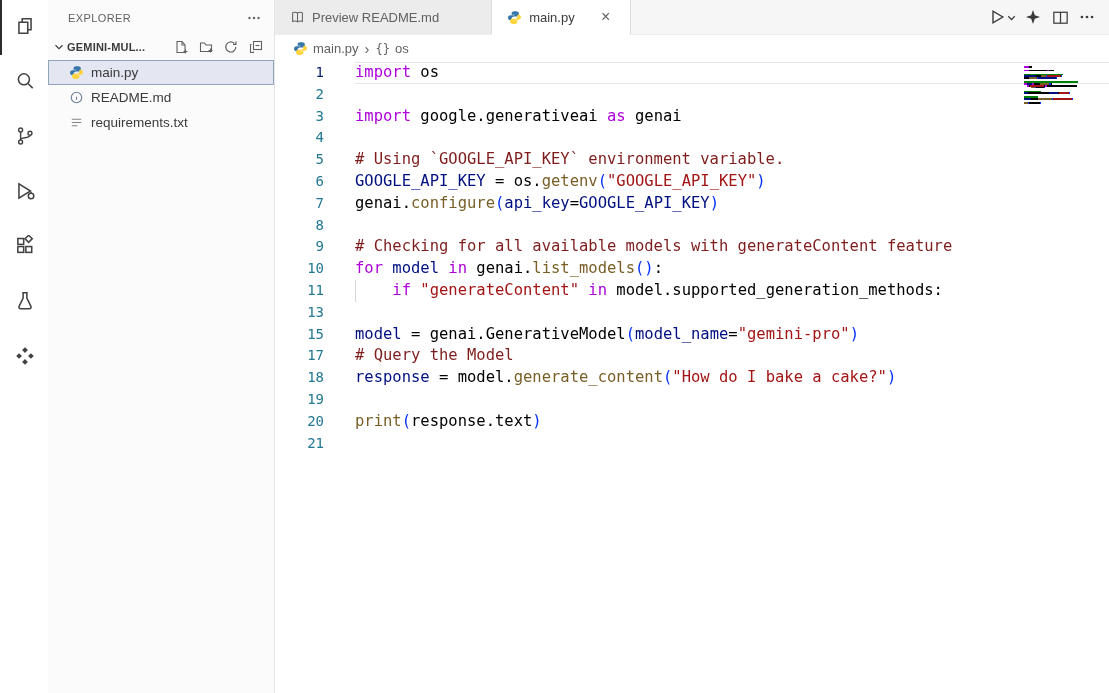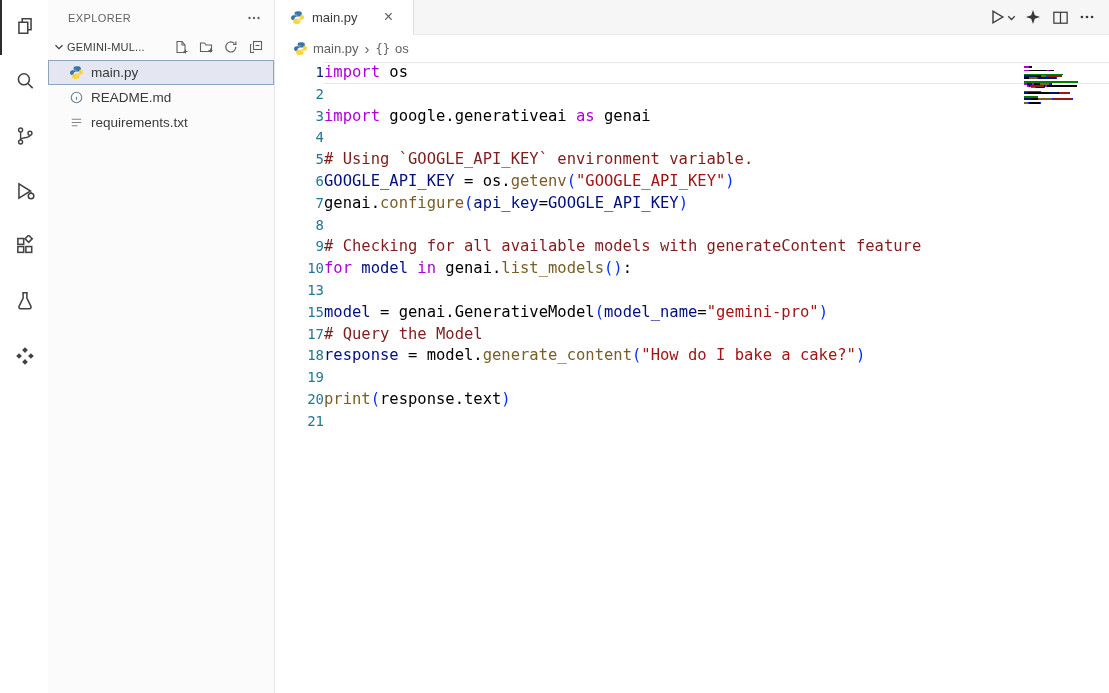--- a/index.html
+++ b/index.html
@@ -10,21 +10,21 @@
 .activitybar{width:48px;flex:none;background:#ffffff;display:flex;flex-direction:column}
 .ab-item{height:55px;display:flex;align-items:center;justify-content:center;border-left:2px solid transparent;cursor:pointer}
 .ab-item.active{border-left-color:#2c2c2c}
 
 .sidebar{width:227px;flex:none;background:#fbfbfb;border-right:1px solid #e5e5e5;display:flex;flex-direction:column}
 .sb-header{height:35px;flex:none;display:flex;align-items:center;padding:0 12px 0 20px}
 .sb-title{font-size:11px;letter-spacing:.4px;color:#616161}
 .sb-more{margin-left:auto;cursor:pointer;display:flex;align-items:center}
 .sec-header{height:24px;flex:none;display:flex;align-items:center;padding:0 10px 0 3px;cursor:pointer}
 .sec-chevron{display:flex;width:16px;justify-content:center}
-.sec-label{font-size:11px;font-weight:400;color:#3b3b3b;letter-spacing:.2px}
+.sec-label{font-size:11px;font-weight:700;color:#3b3b3b;letter-spacing:.2px}
 .sec-actions{margin-left:auto;display:flex;align-items:center;gap:9px}
 .sec-btn{display:flex;cursor:pointer}
 .file-list{flex:1;padding-top:1px}
 .file-row{height:25px;display:flex;align-items:center;gap:7px;padding-left:19px;border:1px solid transparent;cursor:pointer;font-size:13.5px;color:#3b3b3b}
 .file-row.selected{background:#e4e6f1;border-color:#8fa6ba}
 .ficon{display:flex;width:16px;justify-content:center;flex:none}
 
 .editor{flex:1;display:flex;flex-direction:column;background:#fff;min-width:0}
 .tabbar{height:35px;flex:none;display:flex;background:#f6f6f6;border-bottom:1px solid #ececec}
 .tabs{display:flex}
@@ -39,21 +39,21 @@
 
 .breadcrumb{height:27px;flex:none;display:flex;align-items:center;gap:5px;padding-left:17px;font-size:13px;color:#616161;background:#fff}
 .bc-sep{font-size:15px;line-height:1;margin:0 1px}
 .bc-sym{font-size:12px;font-family:"DejaVu Sans Mono",monospace}
 .bc-item{cursor:pointer}
 
 .code-area{flex:1;position:relative;overflow:hidden;background:#fff}
 .code-lines{font-family:"DejaVu Sans Mono","Liberation Mono",monospace;font-size:15.5px}
 .code-line{display:flex;height:21.8px;white-space:pre}
 .num{width:49px;flex:none;text-align:right;font-size:14px;line-height:21.8px;color:#237893;cursor:pointer}
-.text{flex:1;line-height:21.8px;position:relative;color:#000}
+.text{flex:1;margin-left:31px;line-height:21.8px;position:relative;color:#000}
 .code-line.current .num{color:#0b216f}
 .code-line.current .text{box-shadow:inset 0 1px 0 #e7e7e7,inset 0 -1px 0 #e7e7e7}
 .guide{position:absolute;top:0;bottom:0;width:0;border-left:1px solid #d6d6d6}
 .tk-k{color:#af00db}.tk-c{color:#7f1d1d}.tk-s{color:#a31515}.tk-f{color:#795e26}.tk-v{color:#001080}.tk-p{color:#0431fa}.tk-t{color:#000}
 
 .minimap{position:absolute;top:4px;right:13px;width:72px;display:flex;flex-direction:column;cursor:pointer}
 .mm-line{height:1.9px;display:flex}
 .mm-seg{height:1.6px;flex:none}
 </style>
 </head>
@@ -184,20 +184,29 @@
             </svg>
           </span>
           <span class="fname">requirements.txt</span>
         </div>
       </div>
   </aside>
 
   <main class="editor">
     <div class="tabbar">
       <div class="tabs">
+          <div class="tab">
+            <span class="ficon">
+              <svg width="15" height="15" viewBox="0 0 16 16" fill="none" stroke="#616161" stroke-width="1.1">
+                <path d="M8 3.2C6.6 2.3 4.2 2.3 2.8 2.8v9.4c1.4-.5 3.8-.5 5.2.4 1.4-.9 3.8-.9 5.2-.4V2.8C11.8 2.3 9.4 2.3 8 3.2z"></path>
+                <path d="M8 3.2v9.4"></path>
+              </svg>
+            </span>
+            <span class="tab-label">Preview README.md</span>
+          </div>
           <div class="tab active">
             <span class="ficon">
               <svg width="15" height="15" viewBox="0 0 16 16">
                 <path fill="#3675a9" d="M7.9 1.2c-1.9 0-3 .9-3 2.3v1.6h3.2v.6H3.6c-1.5 0-2.5 1-2.5 2.6s1 2.6 2.5 2.6h1.3V9.2c0-1.4 1.1-2.4 2.5-2.4h3.2c1.2 0 2-.8 2-2V3.5c0-1.4-1.2-2.3-3-2.3z"></path>
                 <path fill="#ffd43b" d="M8.1 14.8c1.9 0 3-.9 3-2.3v-1.6H7.9v-.6h4.5c1.5 0 2.5-1 2.5-2.6s-1-2.6-2.5-2.6h-1.3v1.7c0 1.4-1.1 2.4-2.5 2.4H5.4c-1.2 0-2 .8-2 2v1.3c0 1.4 1.2 2.3 3 2.3z"></path>
               </svg>
             </span>
             <span class="tab-label">main.py</span>
             <span class="close">×</span>
           </div>
@@ -250,20 +259,21 @@
           <div class="code-line current"><div class="num">1</div><div class="text"><span class="tk-k">import</span><span class="tk-t"> os</span></div></div>
           <div class="code-line"><div class="num">2</div><div class="text"></div></div>
           <div class="code-line"><div class="num">3</div><div class="text"><span class="tk-k">import</span><span class="tk-t"> google.generativeai </span><span class="tk-k">as</span><span class="tk-t"> genai</span></div></div>
           <div class="code-line"><div class="num">4</div><div class="text"></div></div>
           <div class="code-line"><div class="num">5</div><div class="text"><span class="tk-c"># Using `GOOGLE_API_KEY` environment variable.</span></div></div>
           <div class="code-line"><div class="num">6</div><div class="text"><span class="tk-v">GOOGLE_API_KEY</span><span class="tk-t"> = os.</span><span class="tk-f">getenv</span><span class="tk-p">(</span><span class="tk-s">"GOOGLE_API_KEY"</span><span class="tk-p">)</span></div></div>
           <div class="code-line"><div class="num">7</div><div class="text"><span class="tk-t">genai.</span><span class="tk-f">configure</span><span class="tk-p">(</span><span class="tk-v">api_key</span><span class="tk-t">=</span><span class="tk-v">GOOGLE_API_KEY</span><span class="tk-p">)</span></div></div>
           <div class="code-line"><div class="num">8</div><div class="text"></div></div>
           <div class="code-line"><div class="num">9</div><div class="text"><span class="tk-c"># Checking for all available models with generateContent feature</span></div></div>
           <div class="code-line"><div class="num">10</div><div class="text"><span class="tk-k">for</span><span class="tk-t"> </span><span class="tk-v">model</span><span class="tk-t"> </span><span class="tk-k">in</span><span class="tk-t"> genai.</span><span class="tk-f">list_models</span><span class="tk-p">()</span><span class="tk-t">:</span></div></div>
+          <div class="code-line"><div class="num">11</div><div class="text"><span class="guide" style="left: 0ch;"></span><span class="tk-t">    </span><span class="tk-k">if</span><span class="tk-t"> </span><span class="tk-s">"generateContent"</span><span class="tk-t"> </span><span class="tk-k">in</span><span class="tk-t"> model.supported_generation_methods:</span></div></div>
           <div class="code-line"><div class="num">13</div><div class="text"></div></div>
           <div class="code-line"><div class="num">15</div><div class="text"><span class="tk-v">model</span><span class="tk-t"> = genai.GenerativeModel</span><span class="tk-p">(</span><span class="tk-v">model_name</span><span class="tk-t">=</span><span class="tk-s">"gemini-pro"</span><span class="tk-p">)</span></div></div>
           <div class="code-line"><div class="num">17</div><div class="text"><span class="tk-c"># Query the Model</span></div></div>
           <div class="code-line"><div class="num">18</div><div class="text"><span class="tk-v">response</span><span class="tk-t"> = model.</span><span class="tk-f">generate_content</span><span class="tk-p">(</span><span class="tk-s">"How do I bake a cake?"</span><span class="tk-p">)</span></div></div>
           <div class="code-line"><div class="num">19</div><div class="text"></div></div>
           <div class="code-line"><div class="num">20</div><div class="text"><span class="tk-f">print</span><span class="tk-p">(</span><span class="tk-t">response.text</span><span class="tk-p">)</span></div></div>
           <div class="code-line"><div class="num">21</div><div class="text"></div></div>
         </div>
       <div class="minimap">
           <div class="mm-line">

